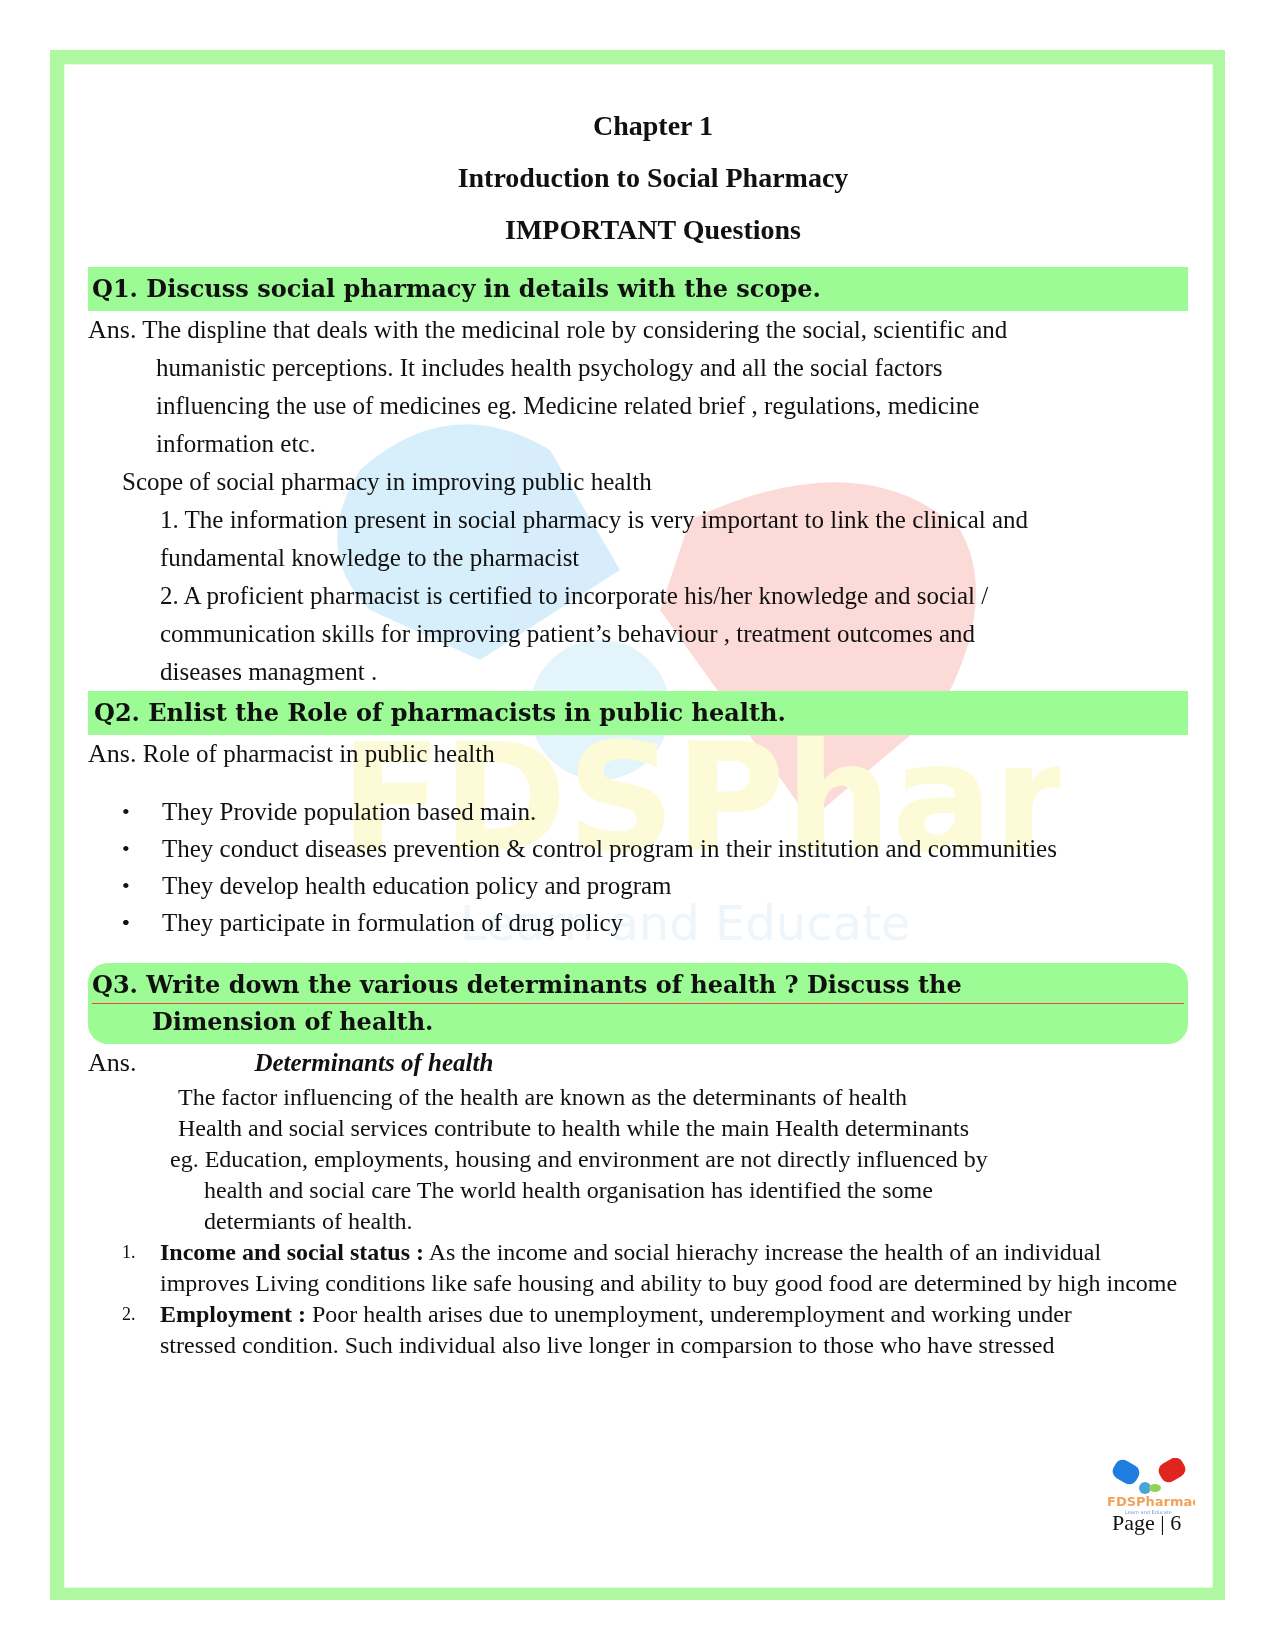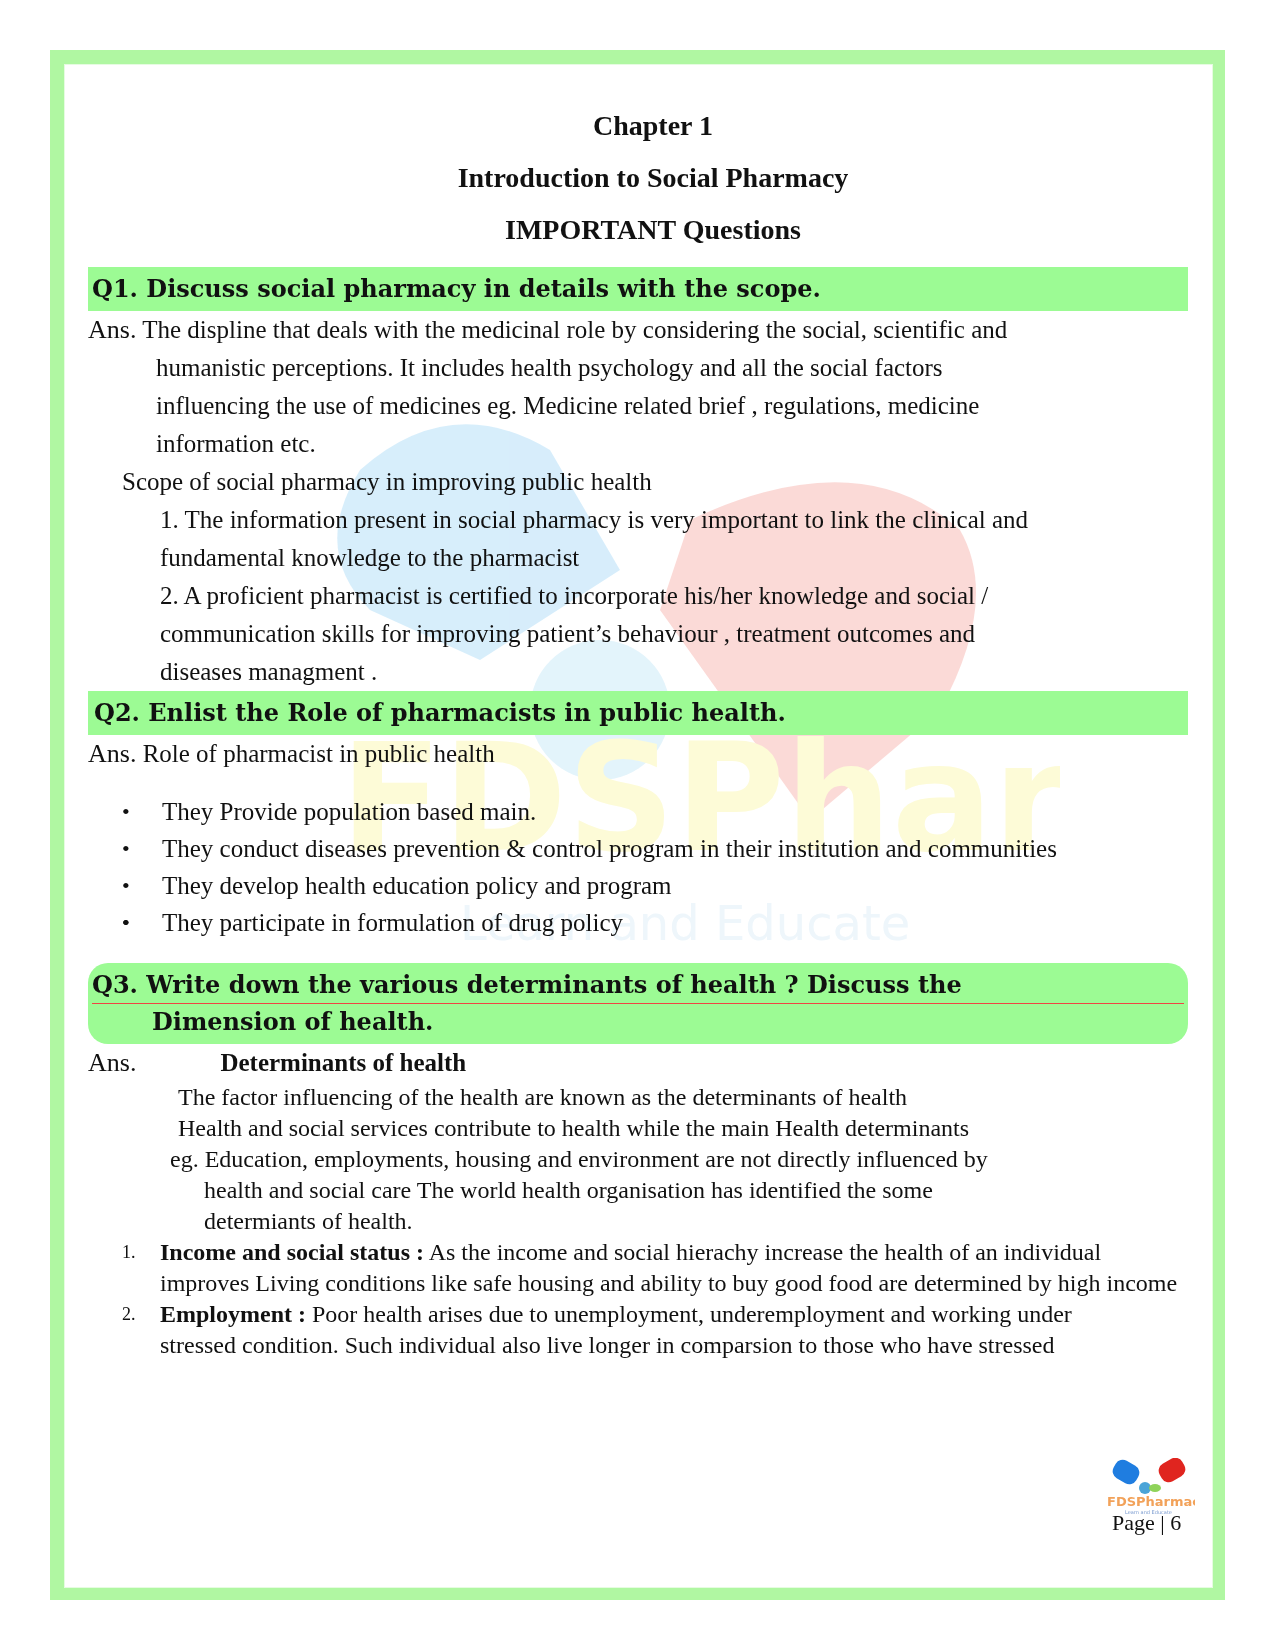--- a/index.html
+++ b/index.html
@@ -85,21 +85,21 @@
     <li><span class="bullet">•</span><span>They develop health education policy and program</span></li>
     <li><span class="bullet">•</span></li>
     <li><span class="bullet">•</span><span>They participate in formulation of drug policy</span></li>
   </ul>
 
   <div class="qbar" style="margin-top:22px;border-radius:20px;">
     <span>Q3. Write down the various determinants of health ? Discuss the</span>
     <span class="cont">Dimension of health.</span>
   </div>
   <div class="ans">
-    <div><span class="ans-label">Ans.</span><span class="det-head" style="margin-left:84px;">Determinants of health</span></div>
+    <div><span class="ans-label">Ans.</span><span class="det-head" style="margin-left:118px;font-style:italic;">Determinants of health</span></div>
   </div>
   <div class="det-para">
     <div style="padding-left:90px;">The factor influencing of the health are known as the determinants of health</div>
     <div style="padding-left:90px;">Health and social services contribute to health while the main Health determinants</div>
     <div style="padding-left:82px;">eg. Education, employments, housing and environment are not directly influenced by</div>
     <div style="padding-left:116px;">health and social care The world health organisation has identified the some</div>
     <div style="padding-left:116px;">determiants of health.</div>
   </div>
   <ol class="dets">
     <li>

